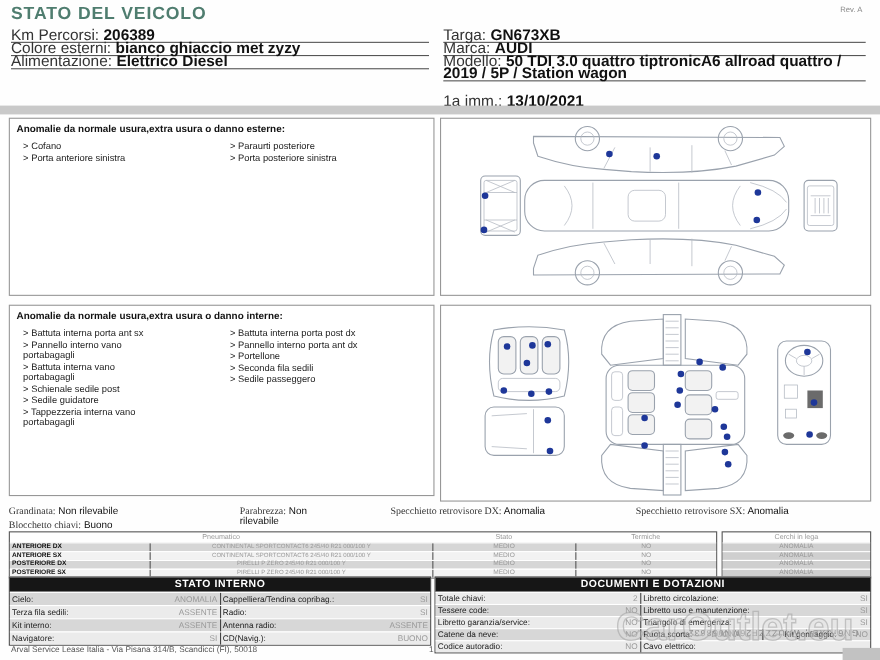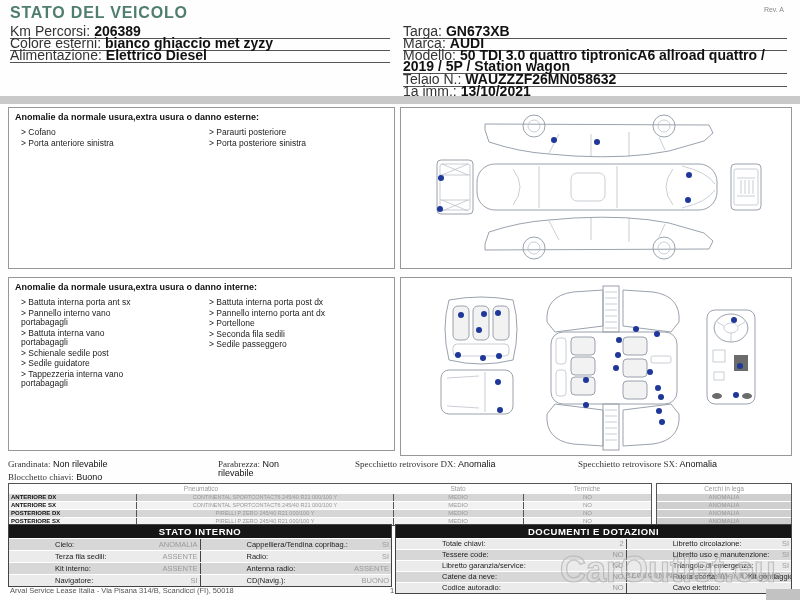--- a/index.html
+++ b/index.html
@@ -55,21 +55,21 @@
          background:#cfcfcf;border-top:1px solid #fff;}
 
   
   .btable{position:absolute;border:1px solid #444;background:#fff;}
   .bhead{height:13px;line-height:13px;background:#161616;color:#fff;font-weight:bold;
          text-align:center;font-size:9.5px;letter-spacing:.5px;}
   .brow{display:flex;border-top:1px solid #fff;}
   .si .brow{height:11px;line-height:11px;} .dd .brow{height:10px;line-height:10px;}
   .brow.shade{background:#d7d7d7;} .brow.lite{background:#ebebeb;}
   .bhalf{flex:1;display:flex;justify-content:space-between;padding:0 2px;font-size:7.5px;
-         align-items:center;min-width:0;white-space:nowrap;overflow:hidden;margin-left:44px;}
+         align-items:center;min-width:0;white-space:nowrap;overflow:hidden;}
   .bhalf.lft{border-right:1px solid #444;}
   .dd .bhalf.lft{flex:0 0 46%;}
   .blabel{color:#222;} .bvalue{color:#9a9a9a;}
   .bdiv{width:1px;align-self:stretch;background:#444;margin:0 2px;}
 
   
   .footer{position:absolute;left:10px;top:586px;font-size:7.5px;color:#555;}
   .pageno{position:absolute;left:390px;top:586px;font-size:7.5px;color:#555;}
   .wm{position:absolute;left:560px;top:549px;font-size:36px;font-weight:bold;
       color:rgba(220,220,220,.35);-webkit-text-stroke:1.2px rgba(160,160,160,.55);
@@ -97,23 +97,20 @@
   </div>
 
   <div class="fr" style="left:403px;top:26px;width:384px">
     <span class="fl">Targa:</span><span class="fv">GN673XB</span>
   </div>
   <div class="fr" style="left:403px;top:38px;width:384px">
     <span class="fl">Marca:</span><span class="fv">AUDI</span>
   </div>
   <div class="fr" style="left:403px;top:50px;width:384px;white-space:normal">
     <span class="fl">Modello:</span><span class="fv">50 TDI 3.0 quattro tiptronicA6 allroad quattro / 2019 / 5P / Station wagon</span>
-  </div>
-  <div class="fr" style="left:403px;top:74px;width:384px">
-    <span class="fl">Telaio N.:</span><span class="fv">WAUZZZF26MN058632</span>
   </div>
   <div class="fr" style="left:403px;top:86px;width:384px">
     <span class="fl">1a imm.:</span><span class="fv">13/10/2021</span>
   </div>
 
   <div class="strip"></div>
 
   <div class="box" style="left:8px;top:107px;width:385px;height:160px">
     <div class="box-title">Anomalie da normale usura,extra usura o danno esterne:</div>
     <div class="alist" style="left:12px;width:180px">

